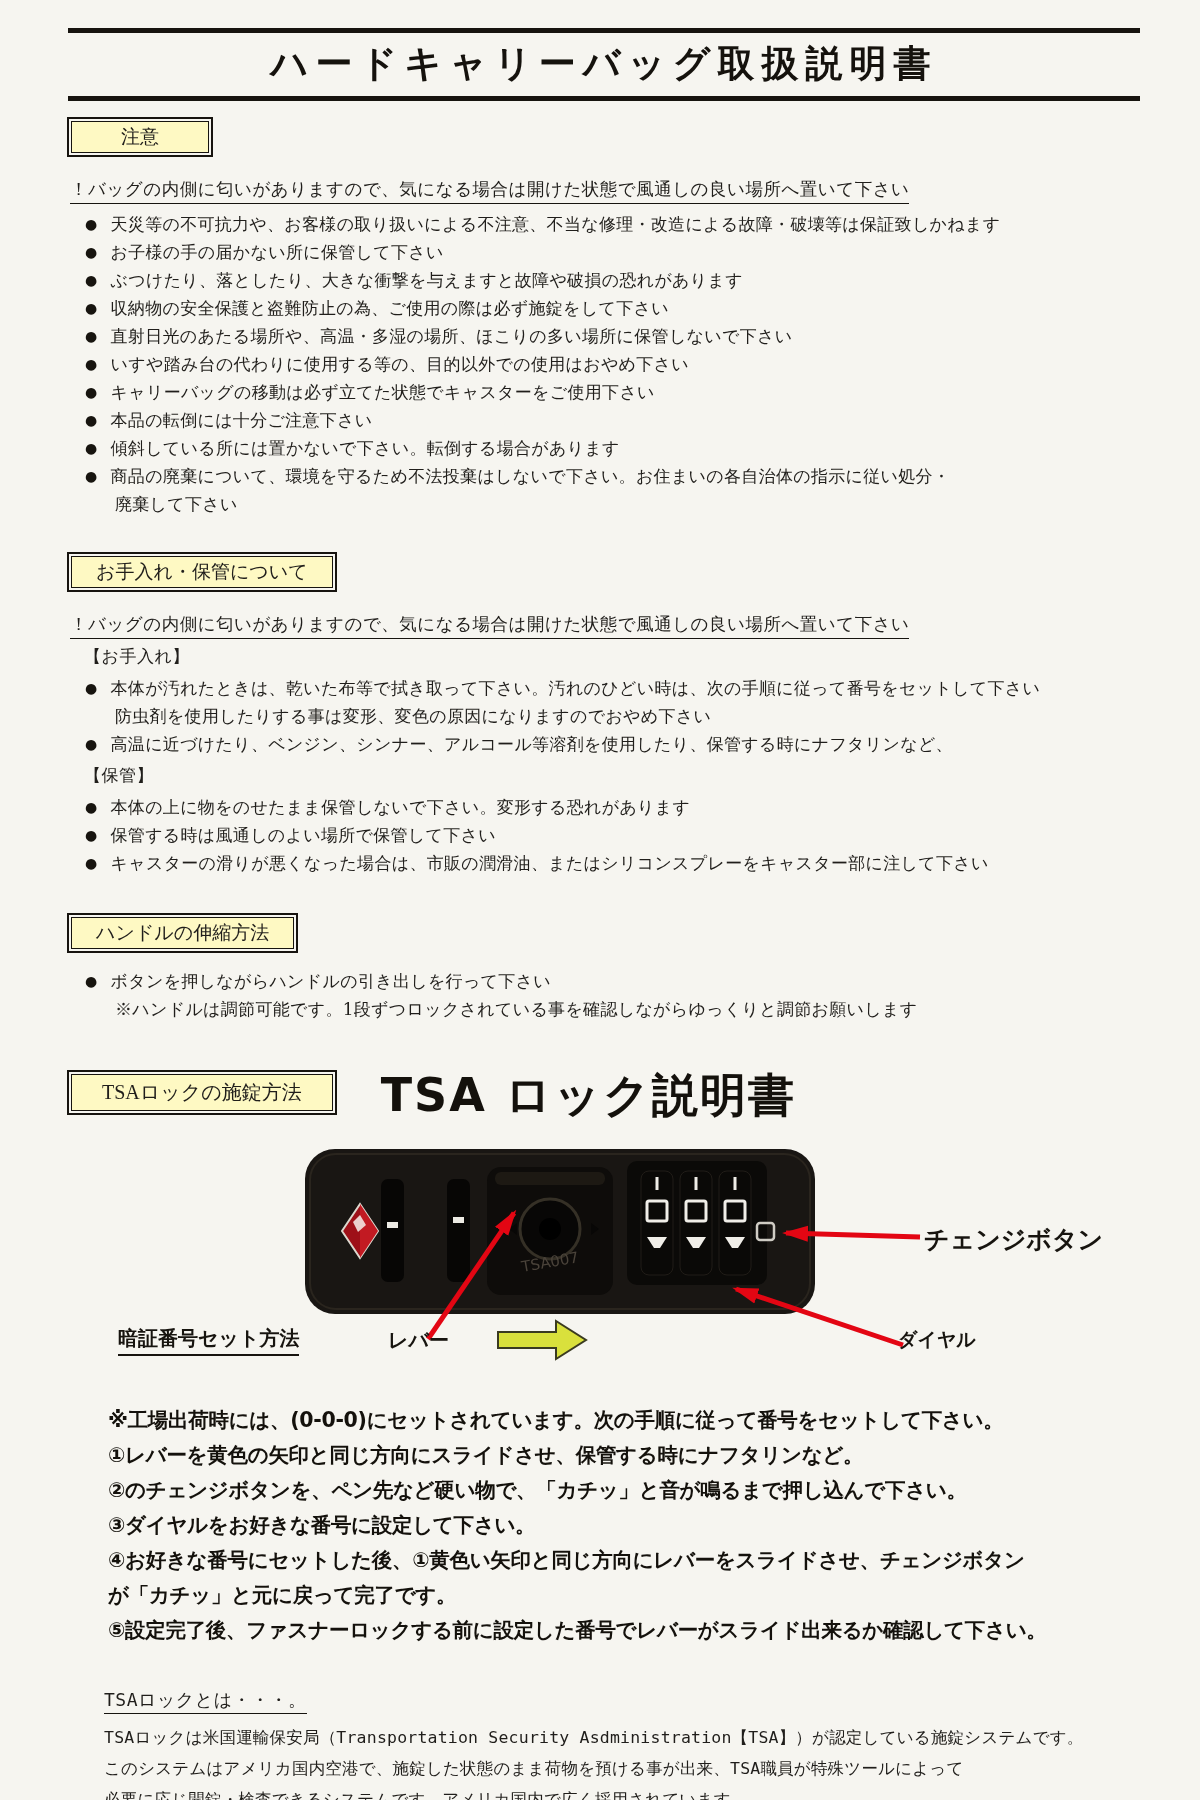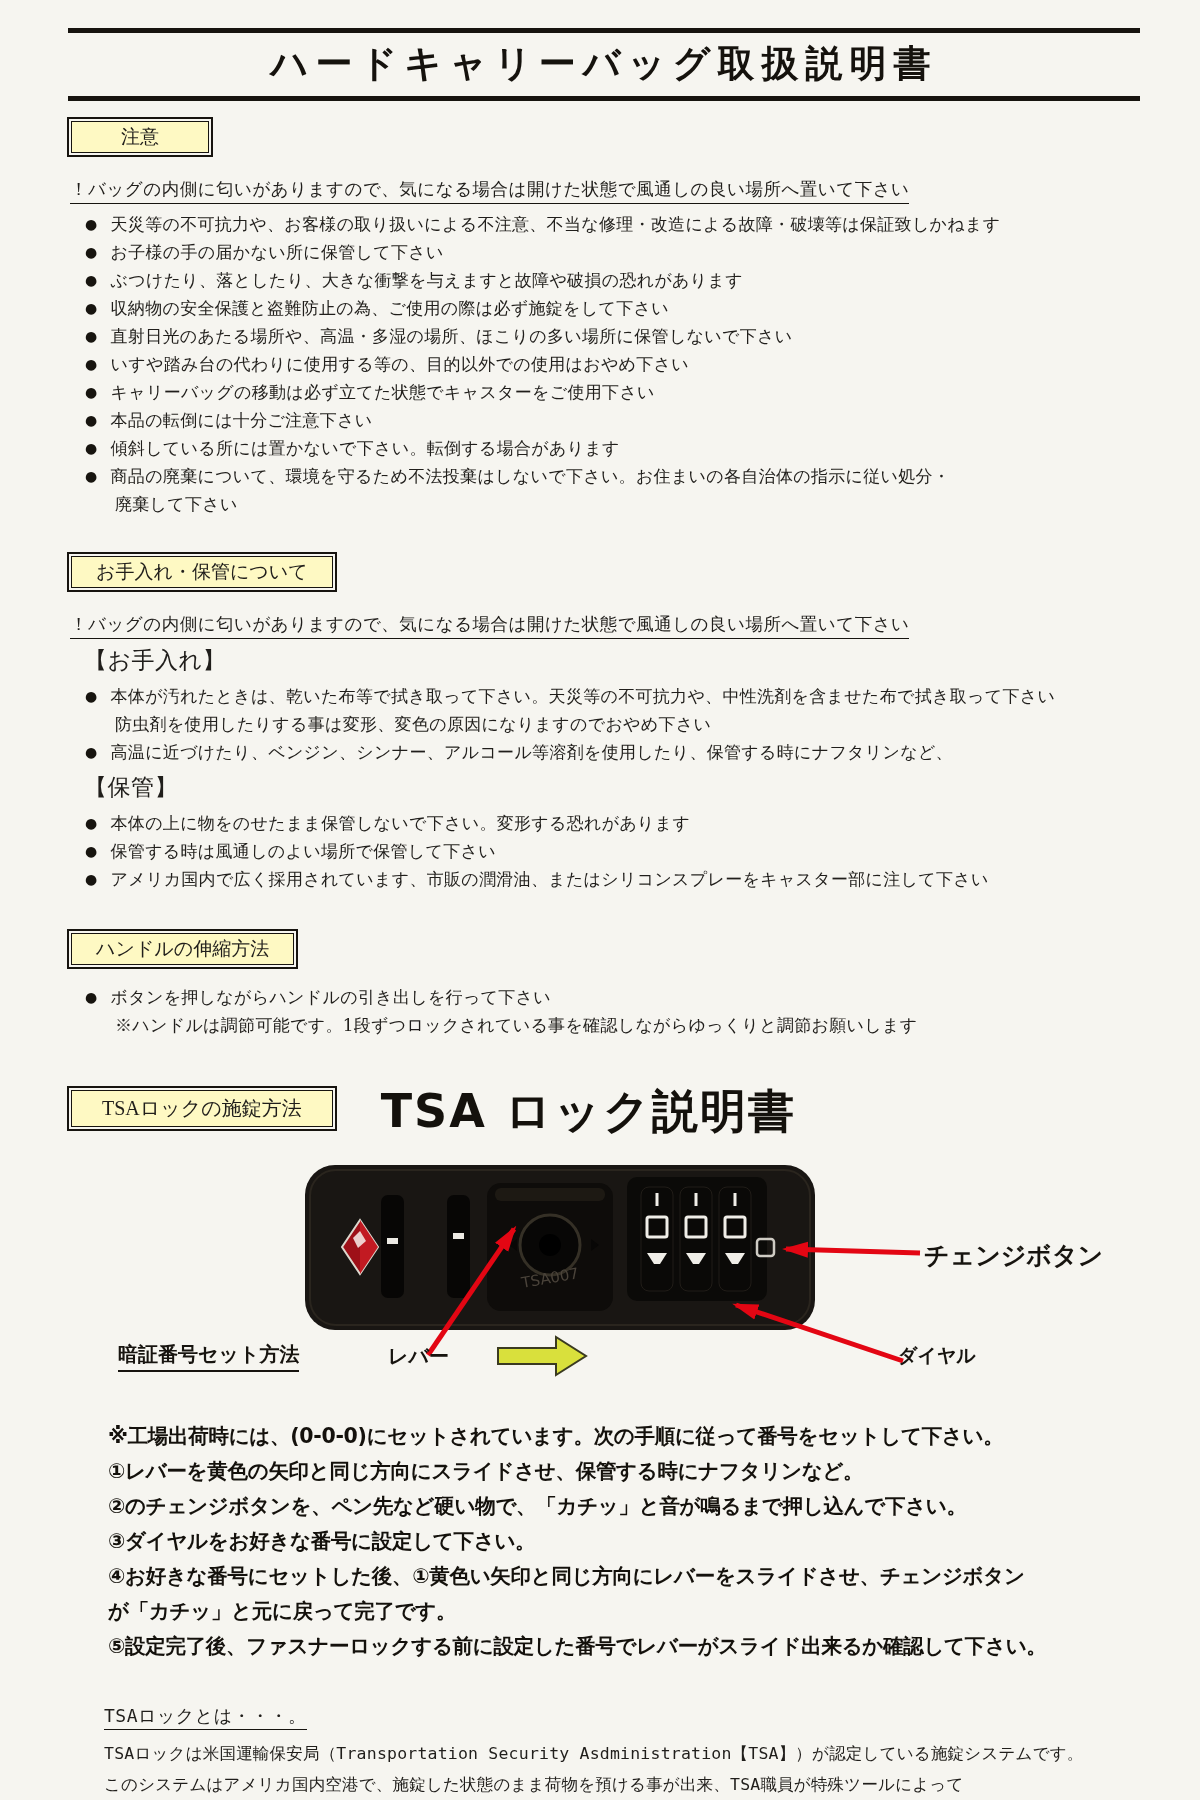--- a/index.html
+++ b/index.html
@@ -28,21 +28,21 @@
   .notice{margin:12px 0 4px 2px;}
   .notice span{
     display:inline-block;font-size:17.5px;letter-spacing:.5px;white-space:nowrap;
     border-bottom:1.7px solid #17140f;padding-bottom:2px;
   }
   
   .list{margin-top:6px;}
   .list .row{line-height:28px;font-size:17px;white-space:nowrap;letter-spacing:.3px;}
   .list .bullet{font-size:14px;margin:0 13px 0 17px;color:#17140f;vertical-align:1px;}
   .list .row.cont{padding-left:47px;}
-  .subhead{font-size:23px;margin:6px 0 4px 16px;letter-spacing:.5px;}
+  .subhead{font-size:17px;margin:6px 0 4px 16px;letter-spacing:.5px;}
   
   
   .tsa-header{display:flex;align-items:center;gap:48px;margin-top:42px;}
   .tsa-title{
     font-family:"DejaVu Sans","Liberation Sans",sans-serif;
     font-size:46px;font-weight:900;letter-spacing:2px;color:#14110c;margin:0;
   }
   .lock-fig{position:relative;height:252px;margin-top:12px;}
   .lock-fig svg{position:absolute;left:0;top:0;}
   .lbl{
@@ -105,29 +105,29 @@
 
   <section style="margin-top:34px;">
     <div class="sec-box">
       <span>お手入れ・保管について</span>
     </div>
     <div class="notice">
       <span>！バッグの内側に匂いがありますので、気になる場合は開けた状態で風通しの良い場所へ置いて下さい</span>
     </div>
     <div class="subhead">【お手入れ】</div>
     <div class="list">
-        <div class="row"><span class="bullet">●</span><span>本体が汚れたときは、乾いた布等で拭き取って下さい。天災等の不可抗力や、中性洗剤を含ませた布で拭き取って下さい</span></div>
+        <div class="row"><span class="bullet">●</span><span>本体が汚れたときは、乾いた布等で拭き取って下さい。汚れのひどい時は、次の手順に従って番号をセットして下さい</span></div>
         <div class="row cont"><span>防虫剤を使用したりする事は変形、変色の原因になりますのでおやめ下さい</span></div>
         <div class="row"><span class="bullet">●</span><span>高温に近づけたり、ベンジン、シンナー、アルコール等溶剤を使用したり、保管する時にナフタリンなど、</span></div>
       </div>
     <div class="subhead">【保管】</div>
     <div class="list">
         <div class="row"><span class="bullet">●</span><span>本体の上に物をのせたまま保管しないで下さい。変形する恐れがあります</span></div>
         <div class="row"><span class="bullet">●</span><span>保管する時は風通しのよい場所で保管して下さい</span></div>
-        <div class="row"><span class="bullet">●</span><span>アメリカ国内で広く採用されています、市販の潤滑油、またはシリコンスプレーをキャスター部に注して下さい</span></div>
+        <div class="row"><span class="bullet">●</span><span>キャスターの滑りが悪くなった場合は、市販の潤滑油、またはシリコンスプレーをキャスター部に注して下さい</span></div>
       </div>
   </section>
 
   <section style="margin-top:36px;">
     <div class="sec-box">
       <span>ハンドルの伸縮方法</span>
     </div>
     <div class="list">
         <div class="row"><span class="bullet">●</span><span>ボタンを押しながらハンドルの引き出しを行って下さい</span></div>
         <div class="row cont"><span>※ハンドルは調節可能です。1段ずつロックされている事を確認しながらゆっくりと調節お願いします</span></div>

